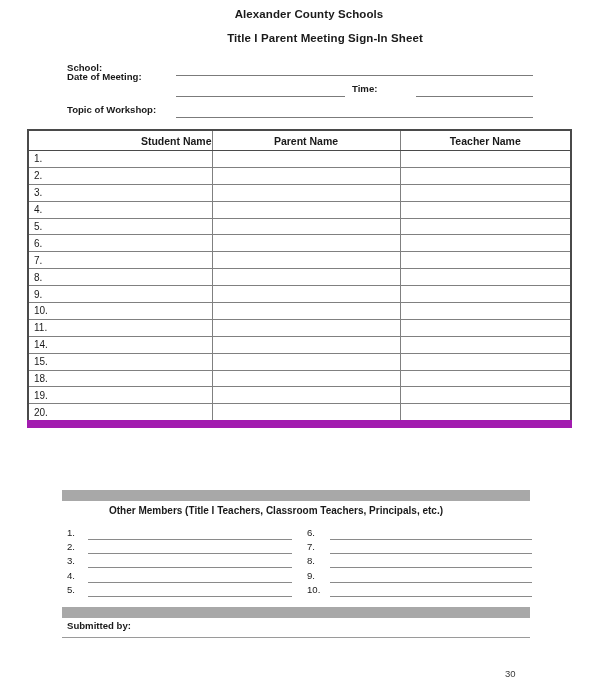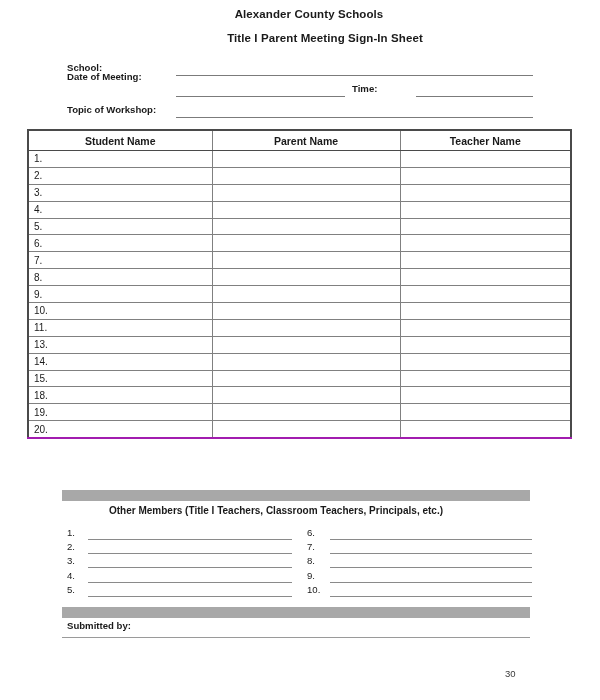--- a/index.html
+++ b/index.html
@@ -76,33 +76,33 @@
   }
   .signin-table thead th {
     border-top: 2px solid #4a4a4a;
     border-bottom: 1px solid #4a4a4a;
     height: 19px;
     text-align: center;
     vertical-align: middle;
     font-weight: bold;
     font-size: 10.5px;
   }
-  .signin-table thead th.c-first { border-left: 2px solid #4a4a4a; }
+  .signin-table thead th.c-first { border-left: 2px solid #4a4a4a; text-align: right; }
   .signin-table thead th.c-last  { border-right: 2px solid #4a4a4a; }
   .signin-table tbody td {
     height: 15.9px;
     vertical-align: middle;
   }
   .signin-table tbody td.c-first {
     border-left: 2px solid #4a4a4a;
     padding-left: 5px;
     font-size: 10px;
   }
   .signin-table tbody td.c-last { border-right: 2px solid #4a4a4a; }
-  .signin-table tbody tr:last-child td { border-bottom: 2px solid #a21caf; }
+  .signin-table tbody tr:last-child td { border-bottom: 8px solid #a21caf; }
   .col-1 { width: 184px; }
   .col-2 { width: 188px; }
   .col-3 { width: 171px; }
 
   
   .gray-bar {
     position: absolute;
     left: 62px;
     height: 11px;
     background: #a8a8a8;
@@ -262,25 +262,20 @@
         <td class="c-first">10.</td>
         <td></td>
         <td class="c-last"></td>
       </tr>
       <tr>
         <td class="c-first">11.</td>
         <td></td>
         <td class="c-last"></td>
       </tr>
       <tr>
-        <td class="c-first">13.</td>
-        <td></td>
-        <td class="c-last"></td>
-      </tr>
-      <tr>
         <td class="c-first">14.</td>
         <td></td>
         <td class="c-last"></td>
       </tr>
       <tr>
         <td class="c-first">15.</td>
         <td></td>
         <td class="c-last"></td>
       </tr>
       <tr>

